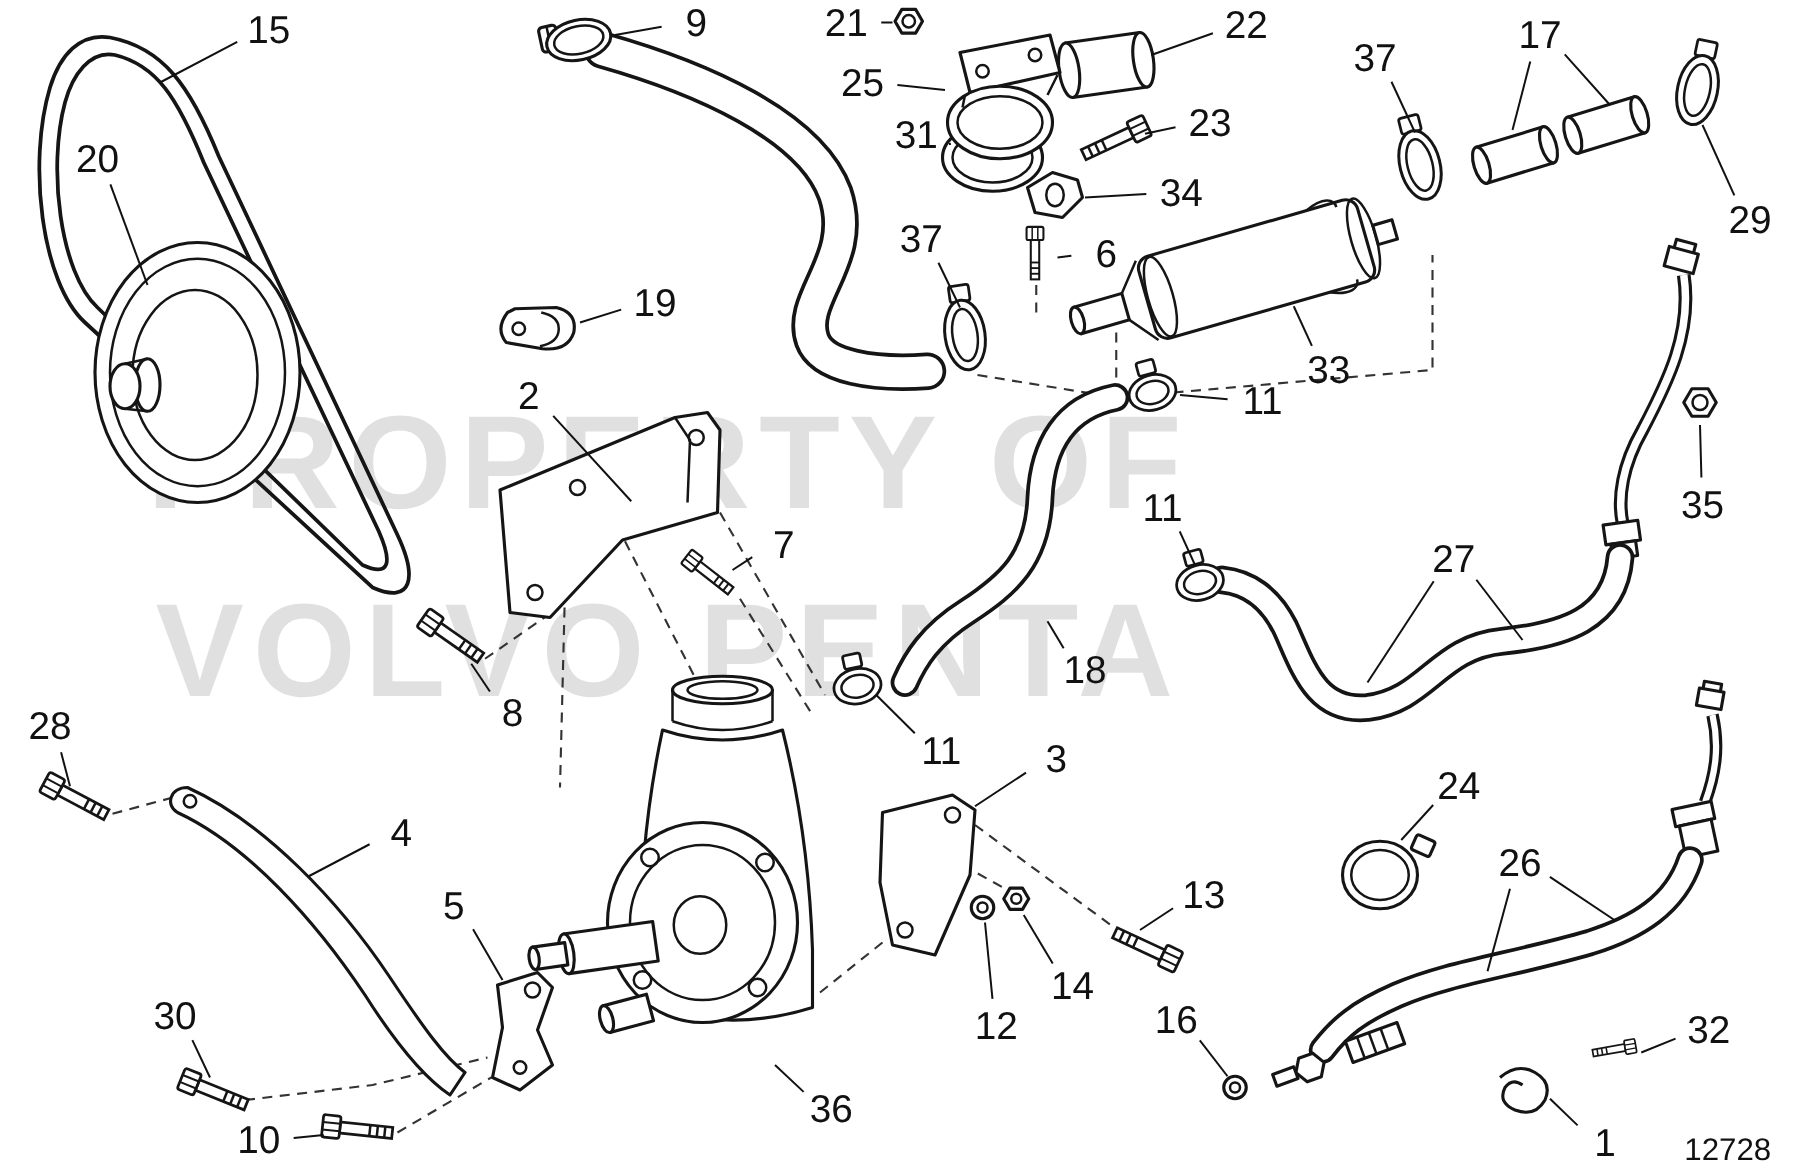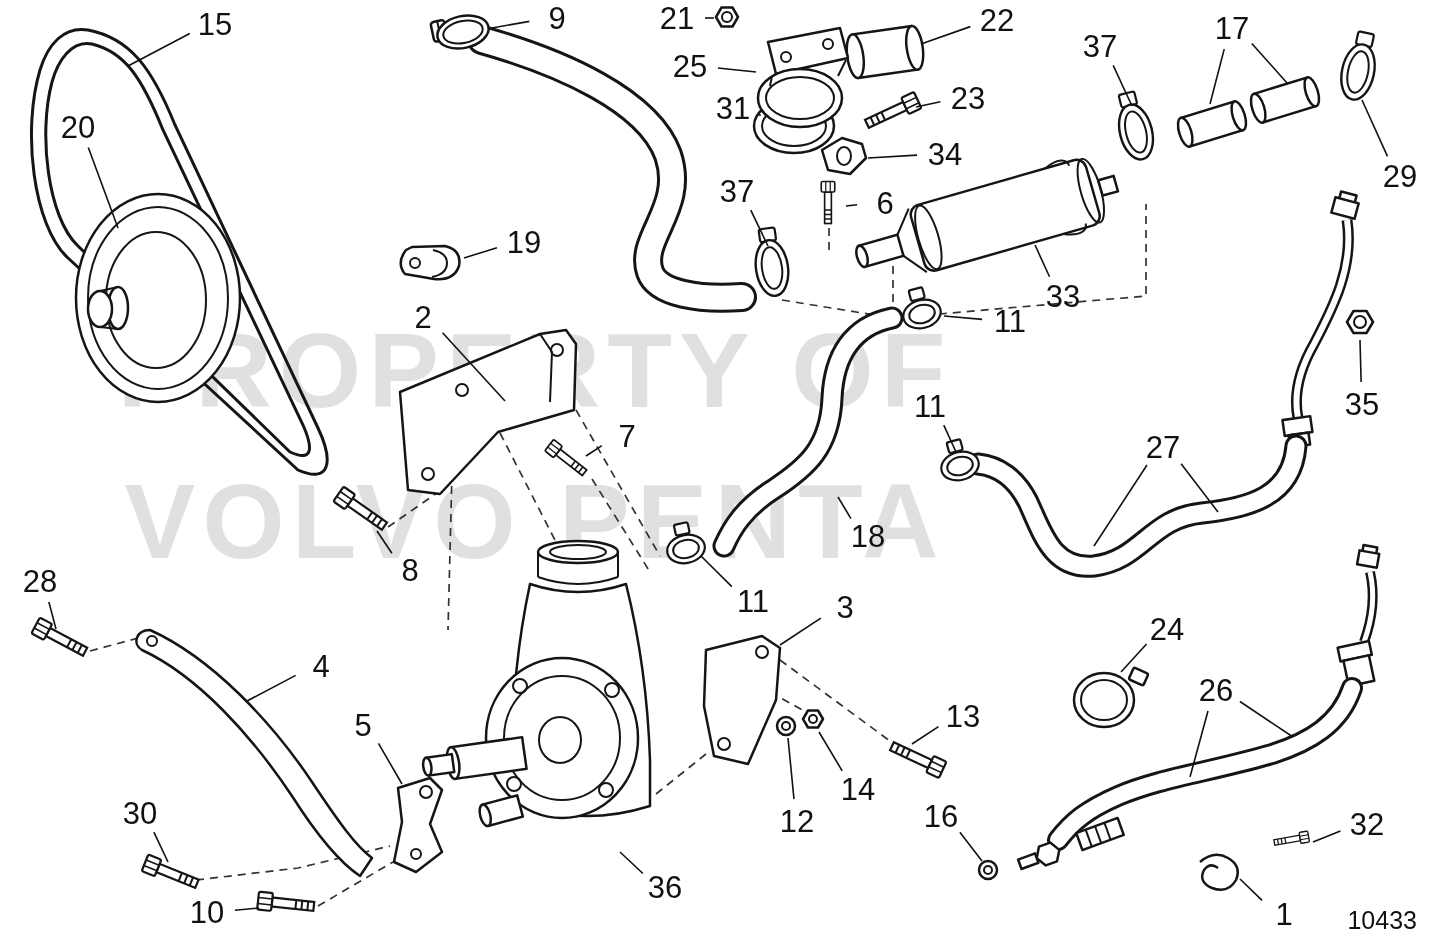--- a/index.html
+++ b/index.html
@@ -405,14 +405,14 @@
         <text x="207" y="912" class="callout" text-anchor="middle" dominant-baseline="central">10</text>
         <line x1="642.8981379134628" y1="873.4933065026718" x2="620" y2="852" class="leader"></line>
         <text x="665" y="887" class="callout" text-anchor="middle" dominant-baseline="central">36</text>
         <line x1="1262.0871704830818" y1="900.3044815519262" x2="1240" y2="879" class="leader"></line>
         <text x="1284" y="914" class="callout" text-anchor="middle" dominant-baseline="central">1</text>
         <line x1="1340.4368676545855" y1="830.9570108523704" x2="1313" y2="842" class="leader"></line>
         <text x="1367" y="824" class="callout" text-anchor="middle" dominant-baseline="central">32</text>
       </g>
   </svg>
 
-  <div class="drawing-number">10433</div>
+  <div class="drawing-number">12728</div>
 </div>
 
 </body></html>

